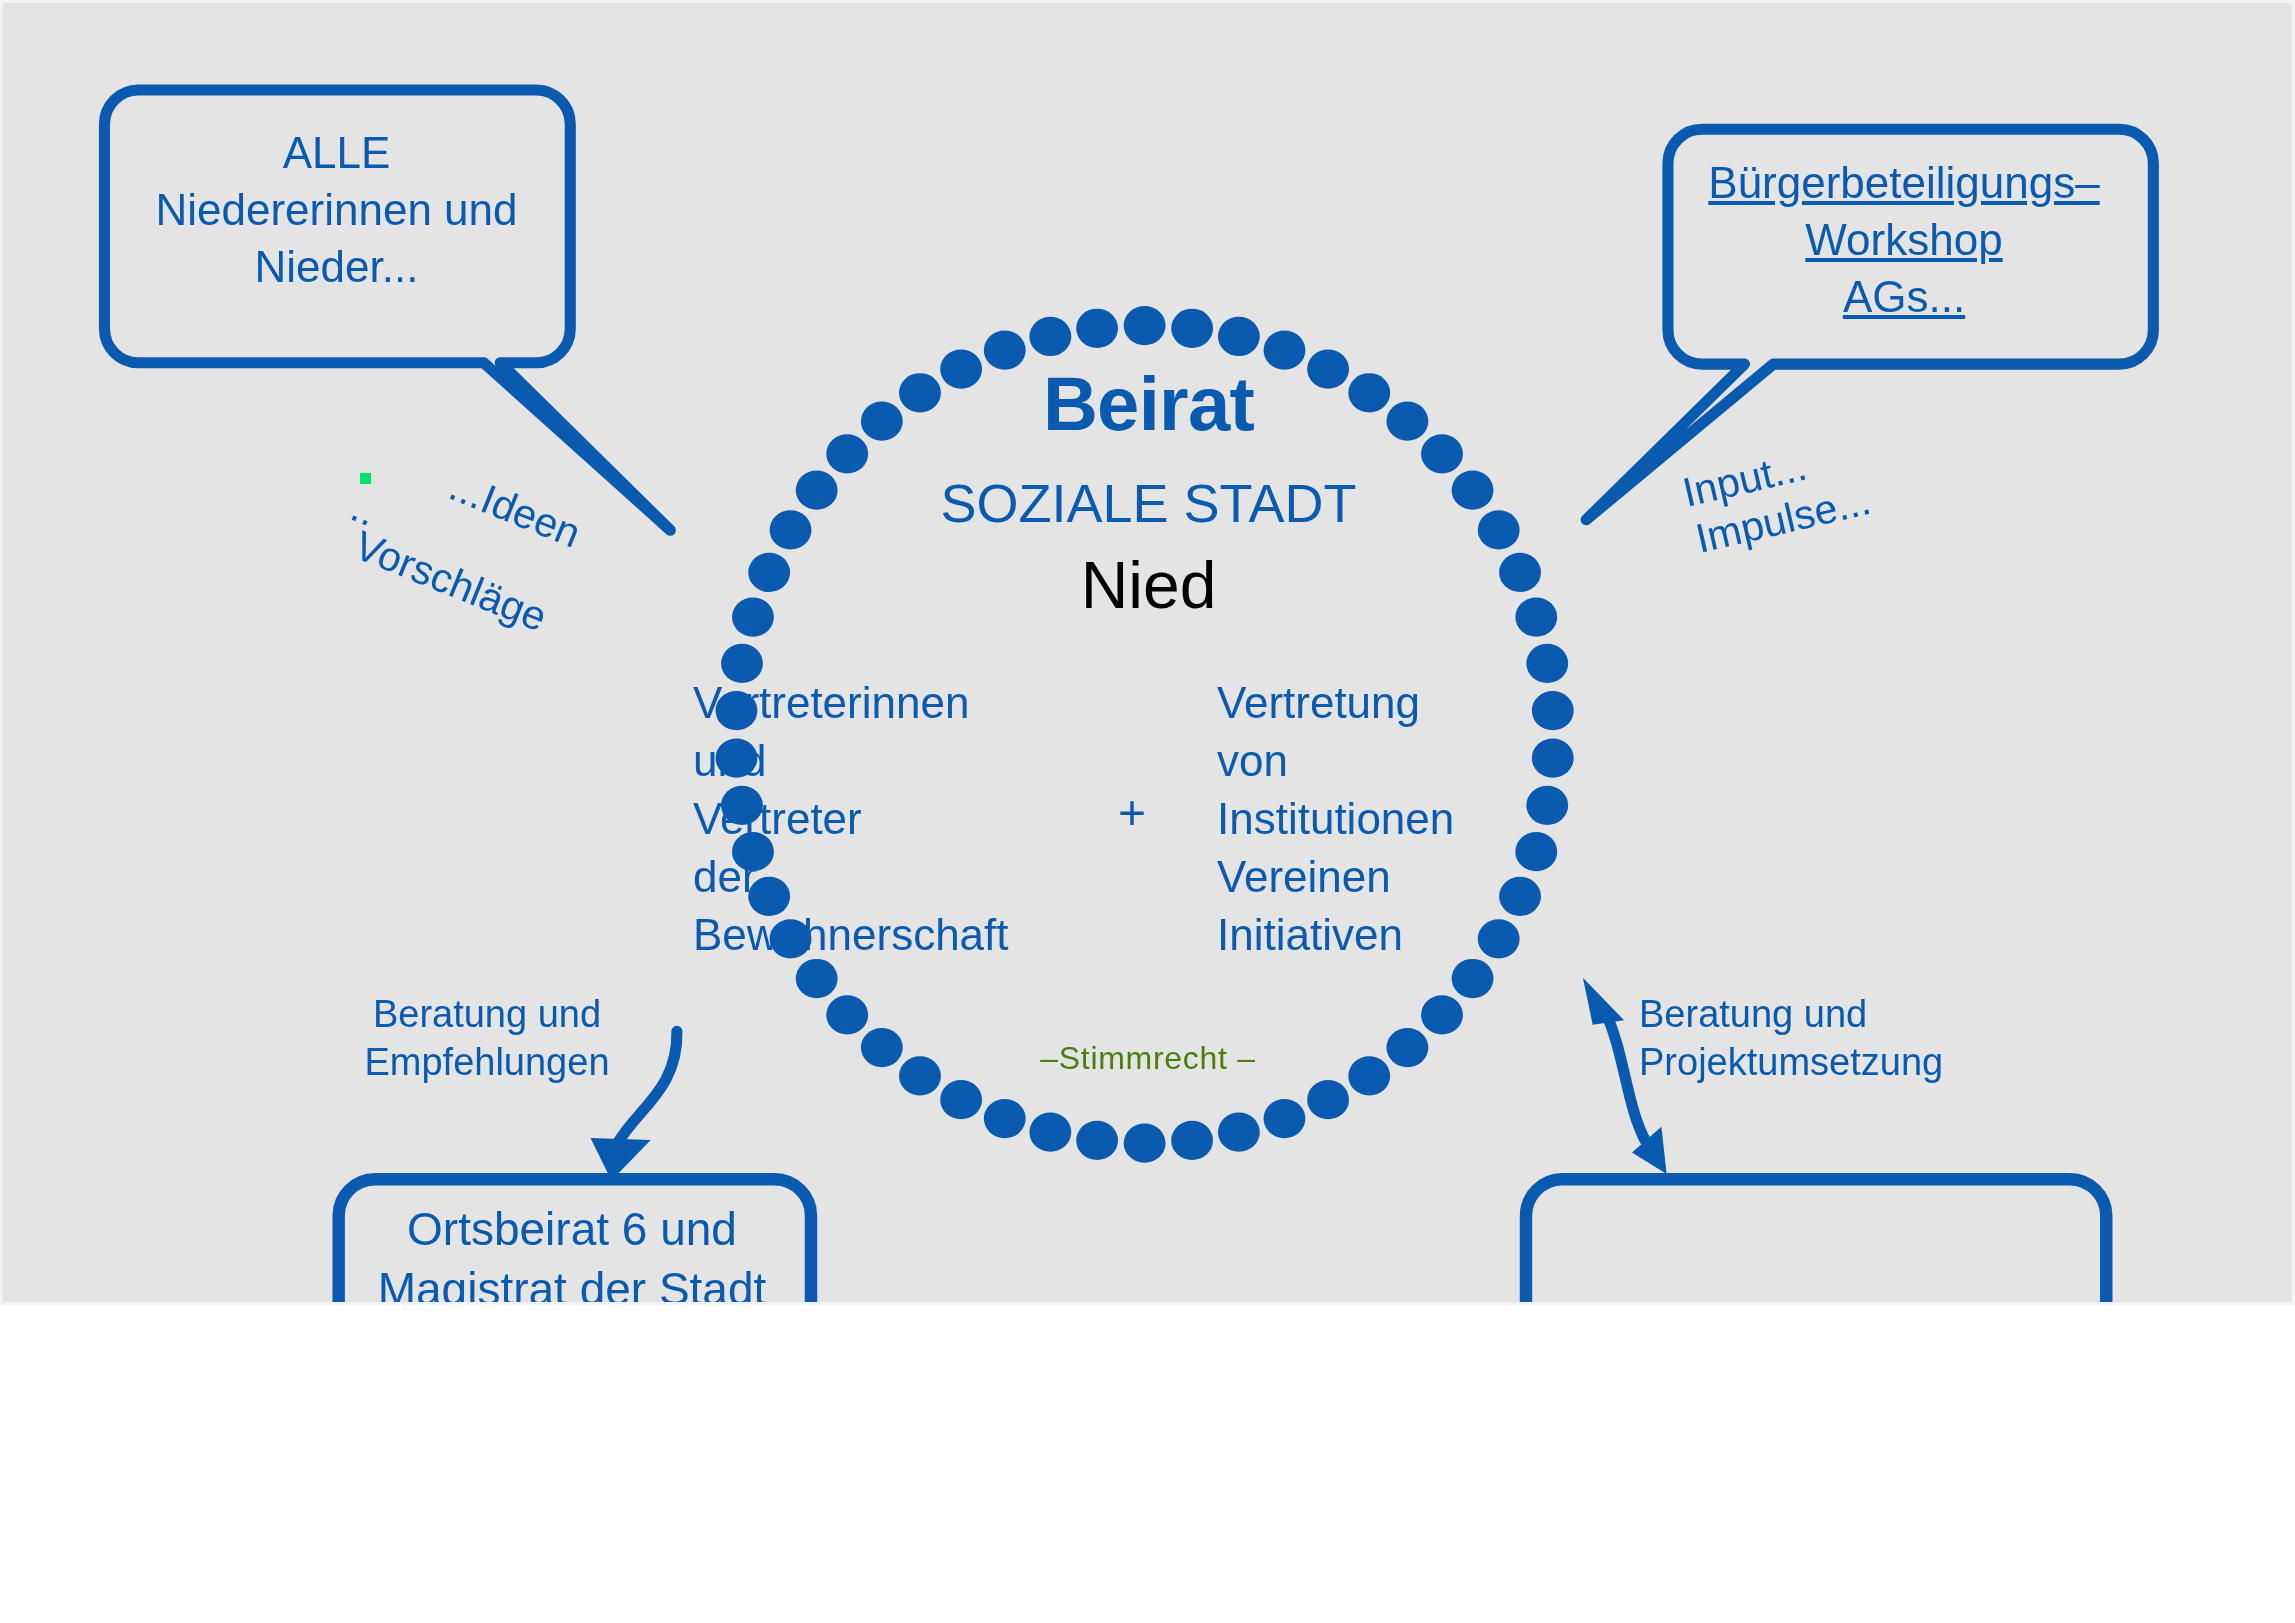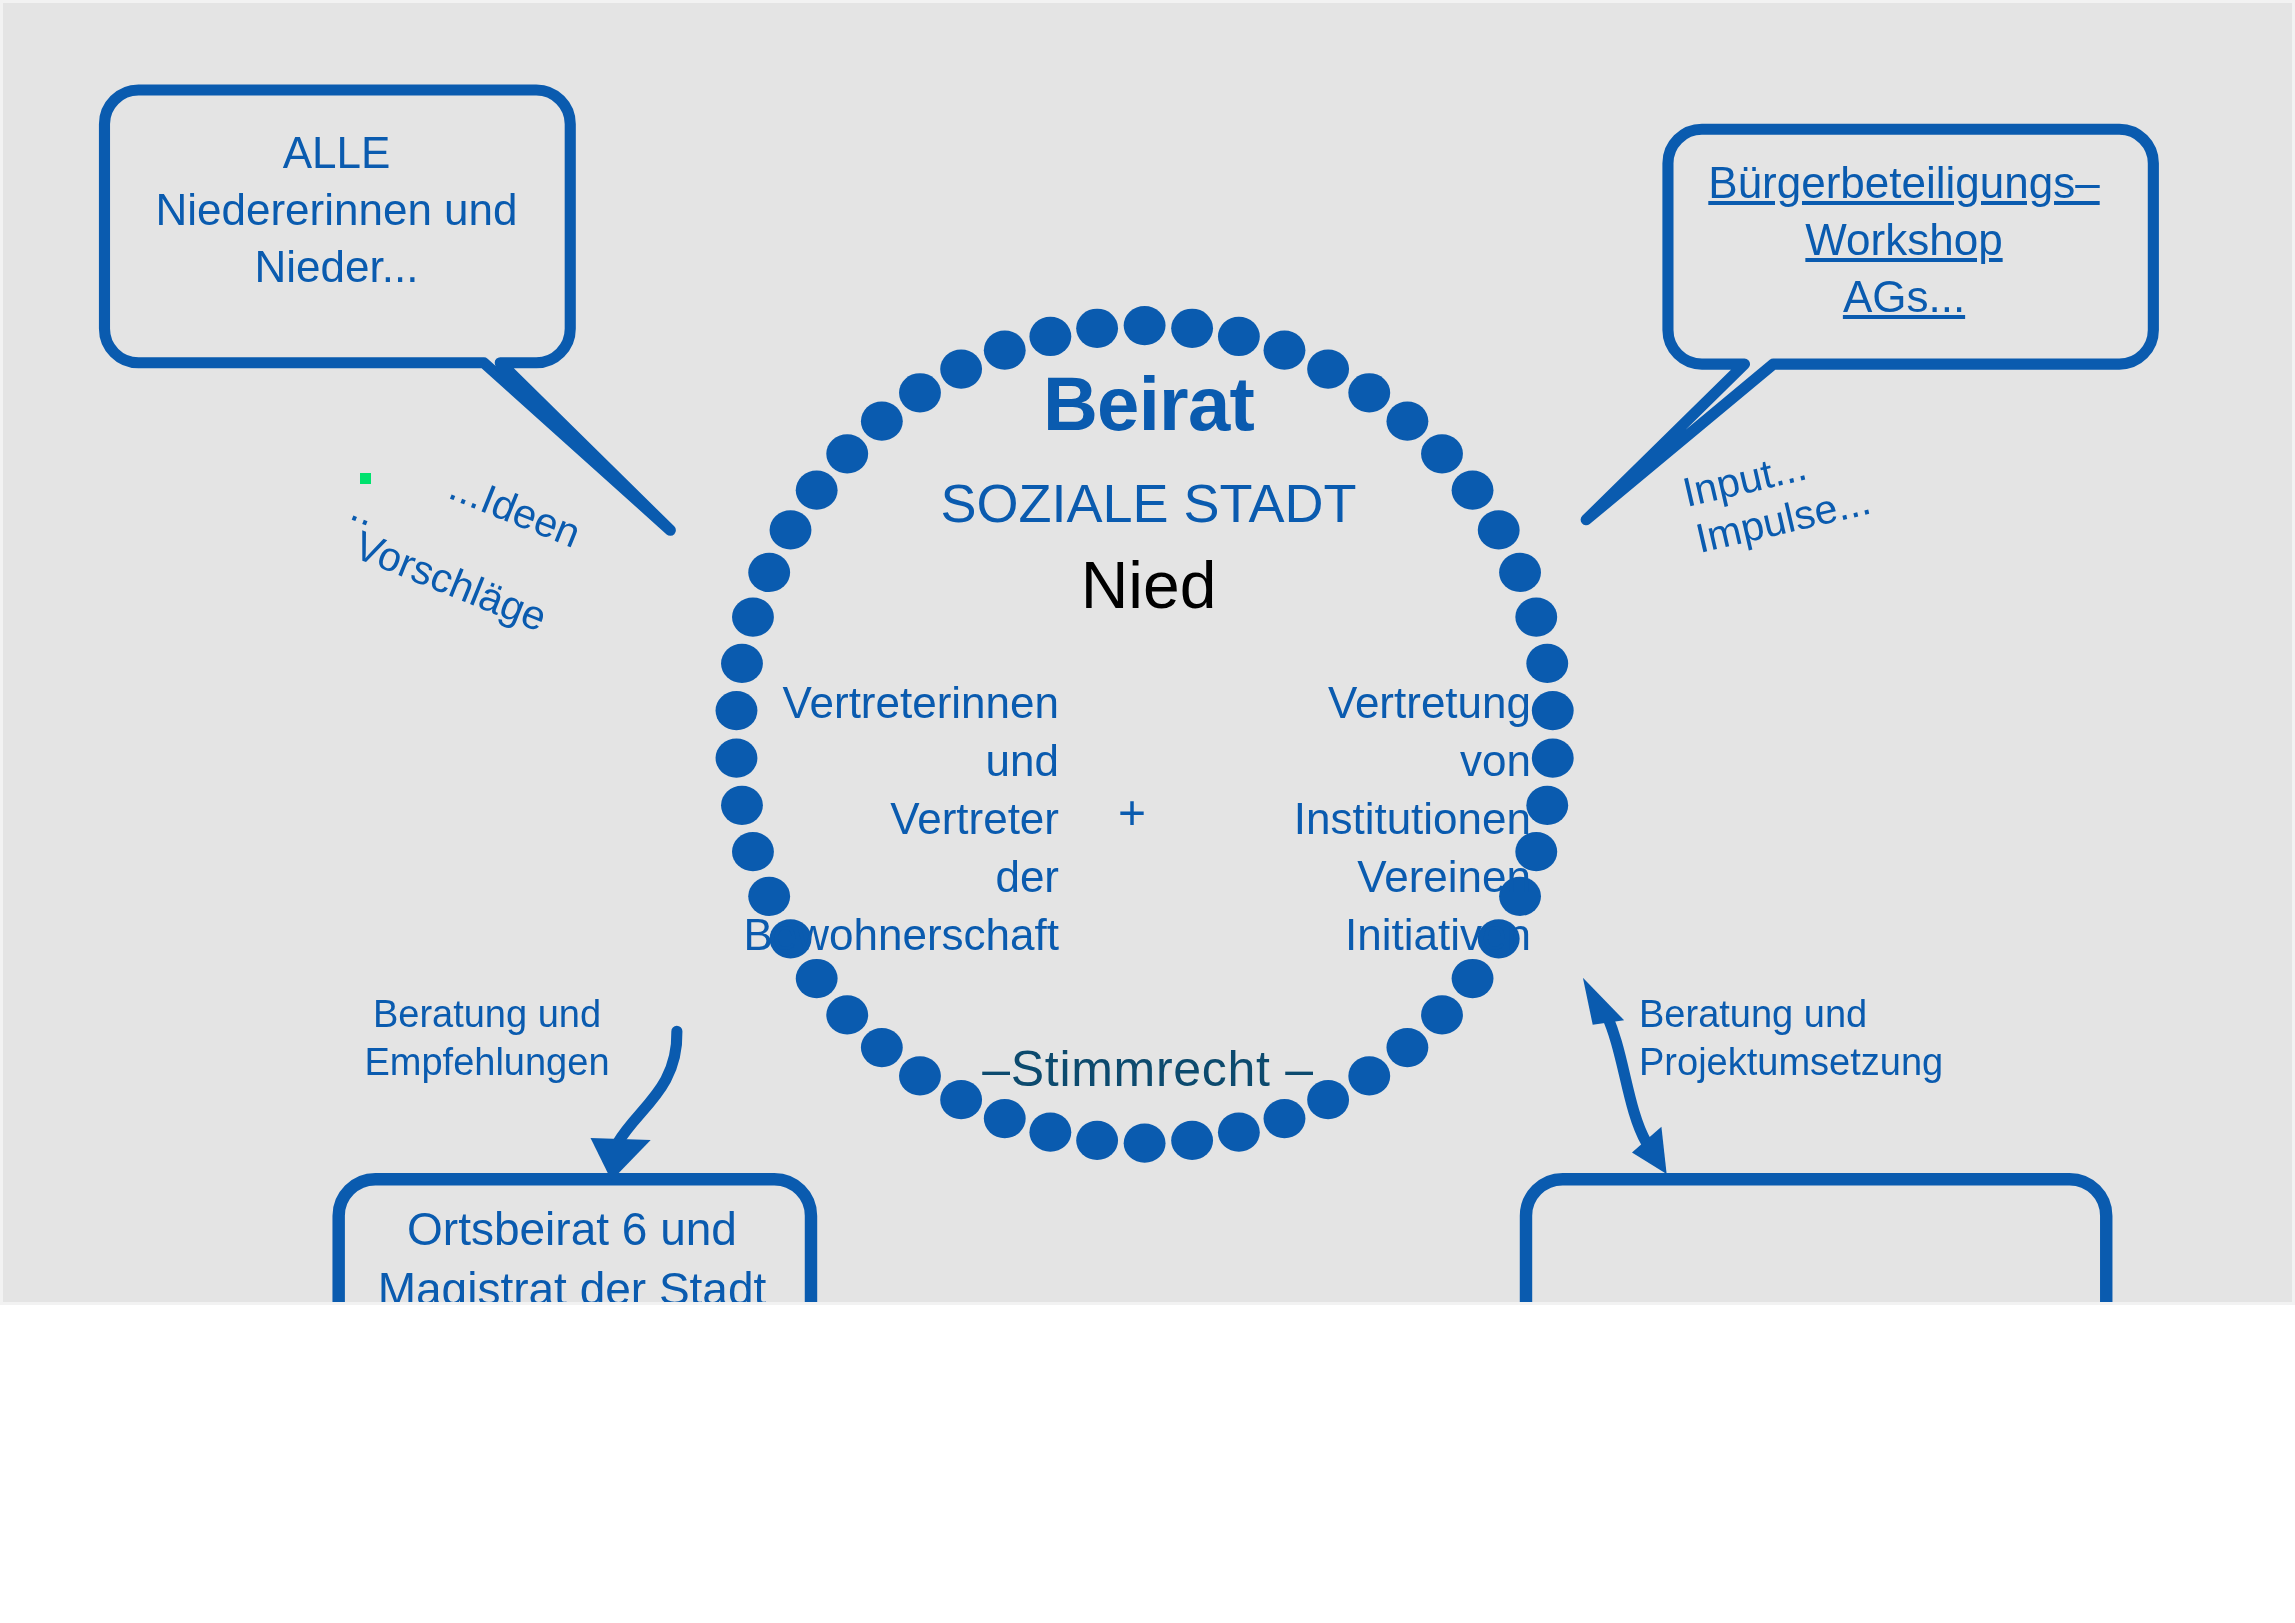--- a/index.html
+++ b/index.html
@@ -72,41 +72,41 @@
   #circle-sub2 {
     position: absolute;
     left: 792px; top: 546px; width: 707px;
     text-align: center;
     font-size: 66px;
     color: #000000;
     line-height: 1.1;
   }
   .circle-col {
     position: absolute;
-    text-align: right;
+    text-align: left;
     font-size: 44px;
     line-height: 1.32;
     color: #0A5BAF;
     white-space: pre-line;
   }
   #circle-col-left  { left: 690px; top: 671px; width: 366px; }
   #circle-col-right { left: 1214px; top: 671px; width: 314px; }
   #circle-plus {
     position: absolute;
     left: 1083px; top: 782px; width: 92px;
     text-align: center;
     font-size: 48px;
     color: #0A5BAF;
   }
   #circle-stimmrecht {
     position: absolute;
     left: 916px; top: 1037px; width: 458px;
     text-align: center;
-    font-size: 50px;
-    color: #0c4a6e;
+    font-size: 32px;
+    color: #4d7c0f;
     letter-spacing: 0.7px;
   }
 
   
   .angled {
     position: absolute;
     font-size: 41px;
     line-height: 1.25;
     color: #0A5BAF;
     white-space: nowrap;

